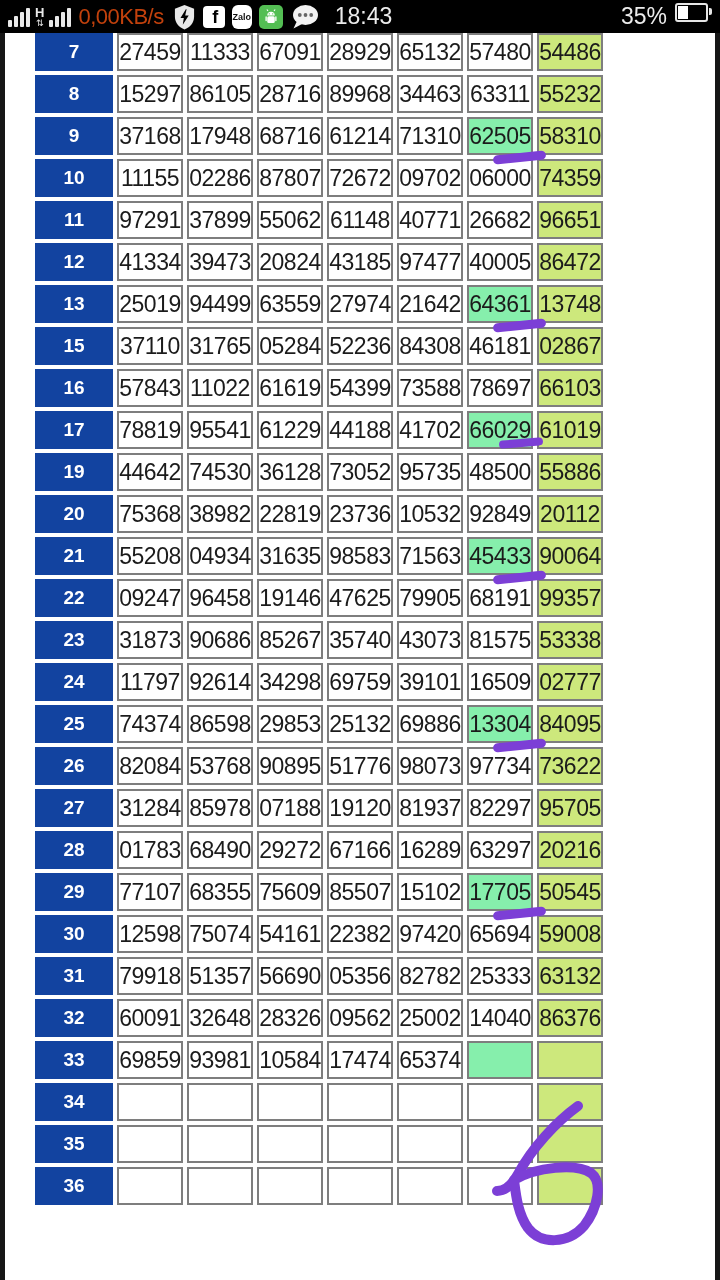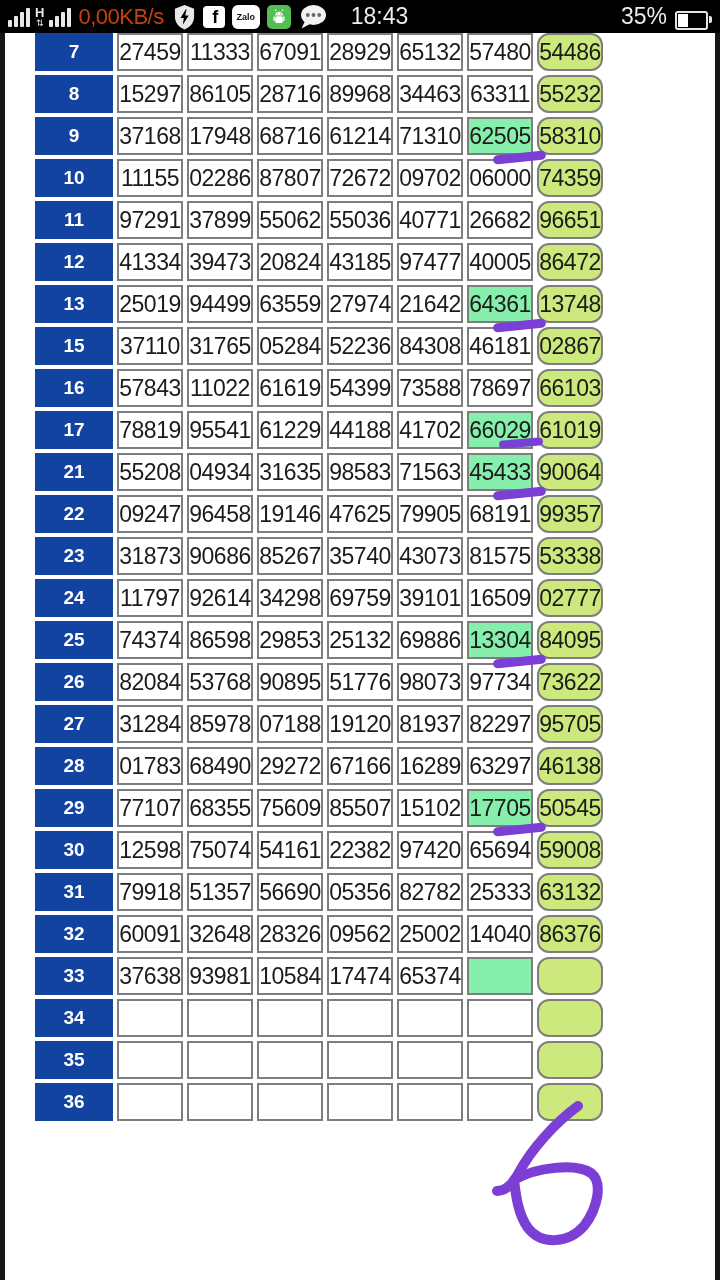--- a/index.html
+++ b/index.html
@@ -10,41 +10,41 @@
   }
   
   .statusbar{
     position:relative;z-index:30;
     height:33px;background:#000;color:#e9e9e9;
     display:flex;align-items:center;
     padding:0 12px 0 8px;box-sizing:border-box;
     font-size:22px;
   }
   .sb-left{display:flex;align-items:center;gap:7px;}
-  .sb-right{margin-left:auto;display:flex;align-items:flex-end;gap:8px;}
+  .sb-right{margin-left:auto;display:flex;align-items:flex-start;gap:8px;}
   .sig{display:flex;align-items:flex-end;gap:2px;height:20px;}
   .sig i{display:block;width:4px;background:#e9e9e9;border-radius:1px;}
   .sig i:nth-child(1){height:7px;}
   .sig i:nth-child(2){height:11px;}
   .sig i:nth-child(3){height:15px;}
   .sig i:nth-child(4){height:19px;}
   .hspa{display:flex;flex-direction:column;align-items:center;line-height:1;margin:0 -2px;}
   .hspa .h{font-size:13px;font-weight:bold;color:#e9e9e9;}
   .hspa .arr{font-size:9px;color:#e9e9e9;}
   .speed{font-size:22px;color:#c2410c;letter-spacing:-0.5px;margin-right:2px;}
   .icon{display:inline-flex;align-items:center;justify-content:center;}
   .fb{width:22px;height:22px;background:#fff;border-radius:4px;
       color:#000;font-weight:bold;font-size:18px;line-height:22px;
       display:inline-flex;align-items:center;justify-content:center;padding-left:3px;box-sizing:border-box;}
-  .zalo{width:28px;height:24px;background:#fff;border-radius:6px;
+  .zalo{width:20px;height:24px;background:#fff;border-radius:6px;
       color:#111;font-weight:bold;font-size:9px;
       display:inline-flex;align-items:center;justify-content:center;}
   .gapp{width:24px;height:24px;background:#53BE53;border-radius:5px;
       display:inline-flex;align-items:center;justify-content:center;}
-  .time{font-size:23px;color:#ececec;margin-left:16px;}
+  .time{font-size:23px;color:#ececec;margin-left:8px;}
   .pct{font-size:23px;color:#ececec;}
   .batt{width:29px;height:15px;border:2px solid #e6e6e6;border-radius:3px;position:relative;}
   .batt .fill{position:absolute;left:1px;top:1px;bottom:1px;width:10px;background:#fff;}
   .batt:after{content:'';position:absolute;right:-6px;top:3px;width:3px;height:7px;
       background:#e6e6e6;border-radius:0 2px 2px 0;}
   
   .edge{position:absolute;top:0;width:5px;height:1280px;background:#161616;z-index:25;}
   .edge.left{left:0;}
   .edge.right{right:0;}
   
@@ -53,21 +53,21 @@
   td{box-sizing:content-box;height:34px;padding:0;text-align:center;vertical-align:middle;}
   td.rowhead{
     width:74px;background:#1243A0;border:2px solid #1243A0;
     color:#fff;font-weight:bold;font-size:19px;
   }
   td.data{
     width:62px;background:#fff;border:2px solid #7E7E7E;
     color:#1b1b1b;font-size:23px;letter-spacing:-0.5px;
     position:relative;
   }
-  td.data.green{background:#CDE87C;border-radius:12px;}
+  td.data.green{background:#CDE87C;}
   td.data.orange{background:#86efac;}
   
   .mark{
     position:absolute;z-index:5;display:block;
     left:24px;bottom:-9px;width:53px;height:9px;
     background:#7C3FD6;border-radius:6px;transform:rotate(-6deg);
   }
   .mark.inset{left:30px;bottom:0px;width:44px;height:8px;transform:rotate(-5deg);}
   
   .overlay{position:absolute;left:0;top:0;z-index:20;pointer-events:none;}
@@ -177,21 +177,21 @@
           <td class="data">72672</td>
           <td class="data">09702</td>
           <td class="data">06000</td>
           <td class="data green">74359</td>
         </tr>
         <tr>
           <td class="rowhead">11</td>
           <td class="data">97291</td>
           <td class="data">37899</td>
           <td class="data">55062</td>
-          <td class="data">55036</td>
+          <td class="data">61148</td>
           <td class="data">40771</td>
           <td class="data">26682</td>
           <td class="data green">96651</td>
         </tr>
         <tr>
           <td class="rowhead">12</td>
           <td class="data">41334</td>
           <td class="data">39473</td>
           <td class="data">20824</td>
           <td class="data">43185</td>
@@ -233,20 +233,40 @@
           <td class="rowhead">17</td>
           <td class="data">78819</td>
           <td class="data">95541</td>
           <td class="data">61229</td>
           <td class="data">44188</td>
           <td class="data">41702</td>
           <td class="data orange">66029<span class="mark inset"></span></td>
           <td class="data green">61019</td>
         </tr>
         <tr>
+          <td class="rowhead">19</td>
+          <td class="data">44642</td>
+          <td class="data">74530</td>
+          <td class="data">36128</td>
+          <td class="data">73052</td>
+          <td class="data">95735</td>
+          <td class="data">48500</td>
+          <td class="data green">55886</td>
+        </tr>
+        <tr>
+          <td class="rowhead">20</td>
+          <td class="data">75368</td>
+          <td class="data">38982</td>
+          <td class="data">22819</td>
+          <td class="data">23736</td>
+          <td class="data">10532</td>
+          <td class="data">92849</td>
+          <td class="data green">20112</td>
+        </tr>
+        <tr>
           <td class="rowhead">21</td>
           <td class="data">55208</td>
           <td class="data">04934</td>
           <td class="data">31635</td>
           <td class="data">98583</td>
           <td class="data">71563</td>
           <td class="data orange">45433<span class="mark"></span></td>
           <td class="data green">90064</td>
         </tr>
         <tr>
@@ -310,21 +330,21 @@
           <td class="data green">95705</td>
         </tr>
         <tr>
           <td class="rowhead">28</td>
           <td class="data">01783</td>
           <td class="data">68490</td>
           <td class="data">29272</td>
           <td class="data">67166</td>
           <td class="data">16289</td>
           <td class="data">63297</td>
-          <td class="data green">46138</td>
+          <td class="data green">20216</td>
         </tr>
         <tr>
           <td class="rowhead">29</td>
           <td class="data">77107</td>
           <td class="data">68355</td>
           <td class="data">75609</td>
           <td class="data">85507</td>
           <td class="data">15102</td>
           <td class="data orange">17705<span class="mark"></span></td>
           <td class="data green">50545</td>
@@ -354,21 +374,21 @@
           <td class="data">60091</td>
           <td class="data">32648</td>
           <td class="data">28326</td>
           <td class="data">09562</td>
           <td class="data">25002</td>
           <td class="data">14040</td>
           <td class="data green">86376</td>
         </tr>
         <tr>
           <td class="rowhead">33</td>
-          <td class="data">37638</td>
+          <td class="data">69859</td>
           <td class="data">93981</td>
           <td class="data">10584</td>
           <td class="data">17474</td>
           <td class="data">65374</td>
           <td class="data orange"></td>
           <td class="data green"></td>
         </tr>
         <tr>
           <td class="rowhead">34</td>
           <td class="data"></td>

